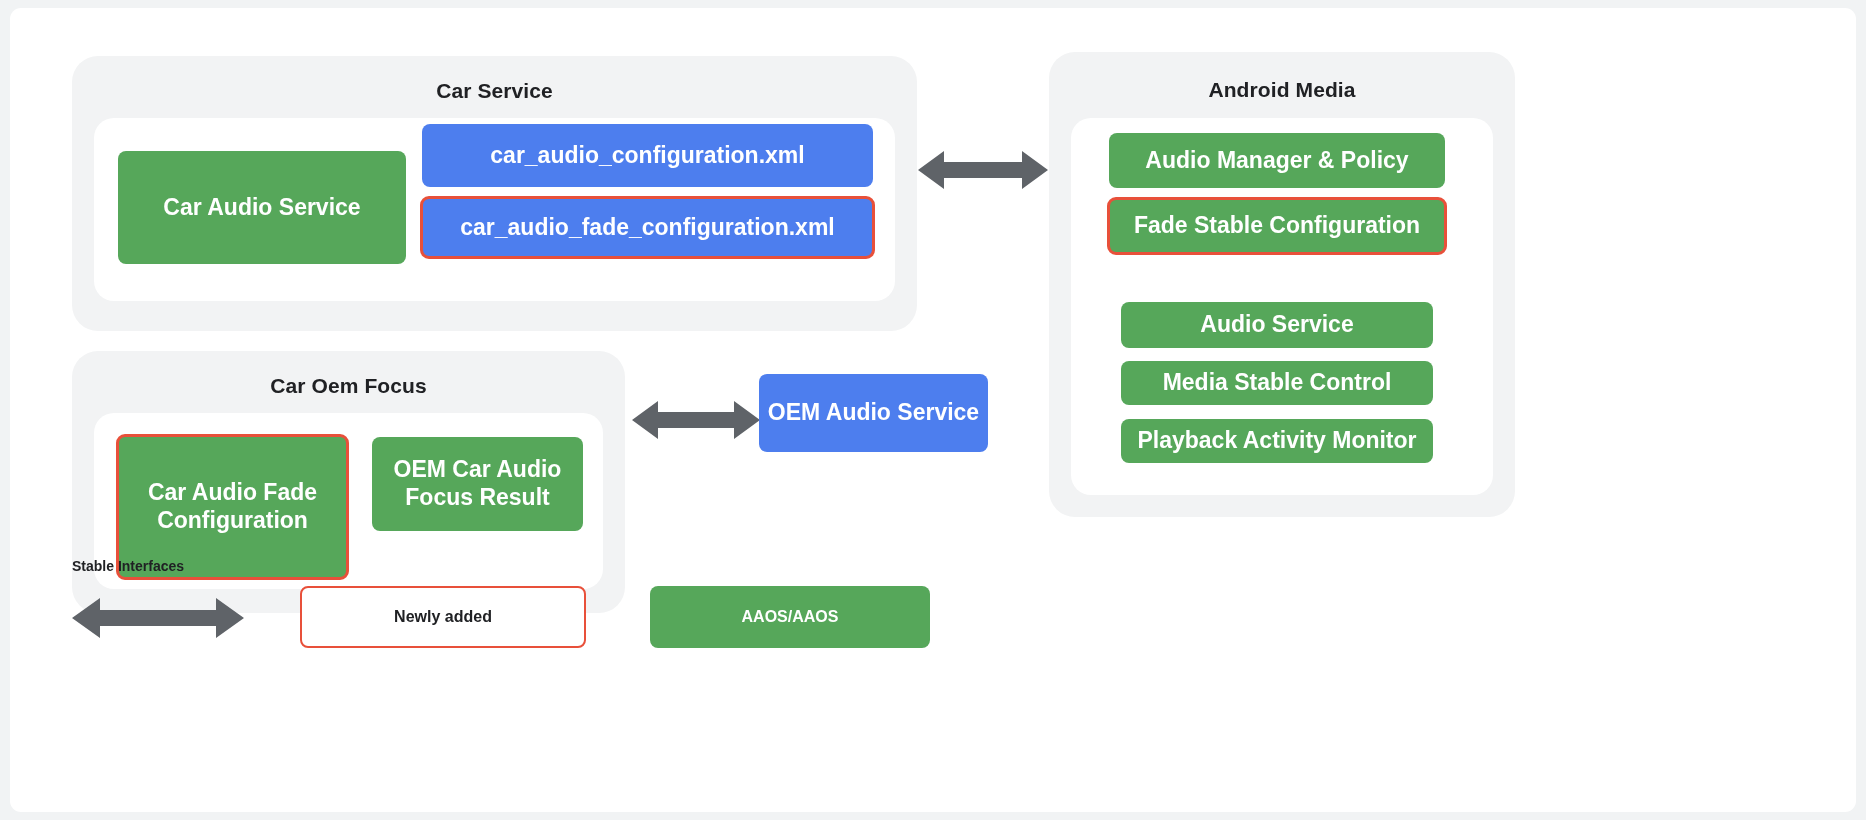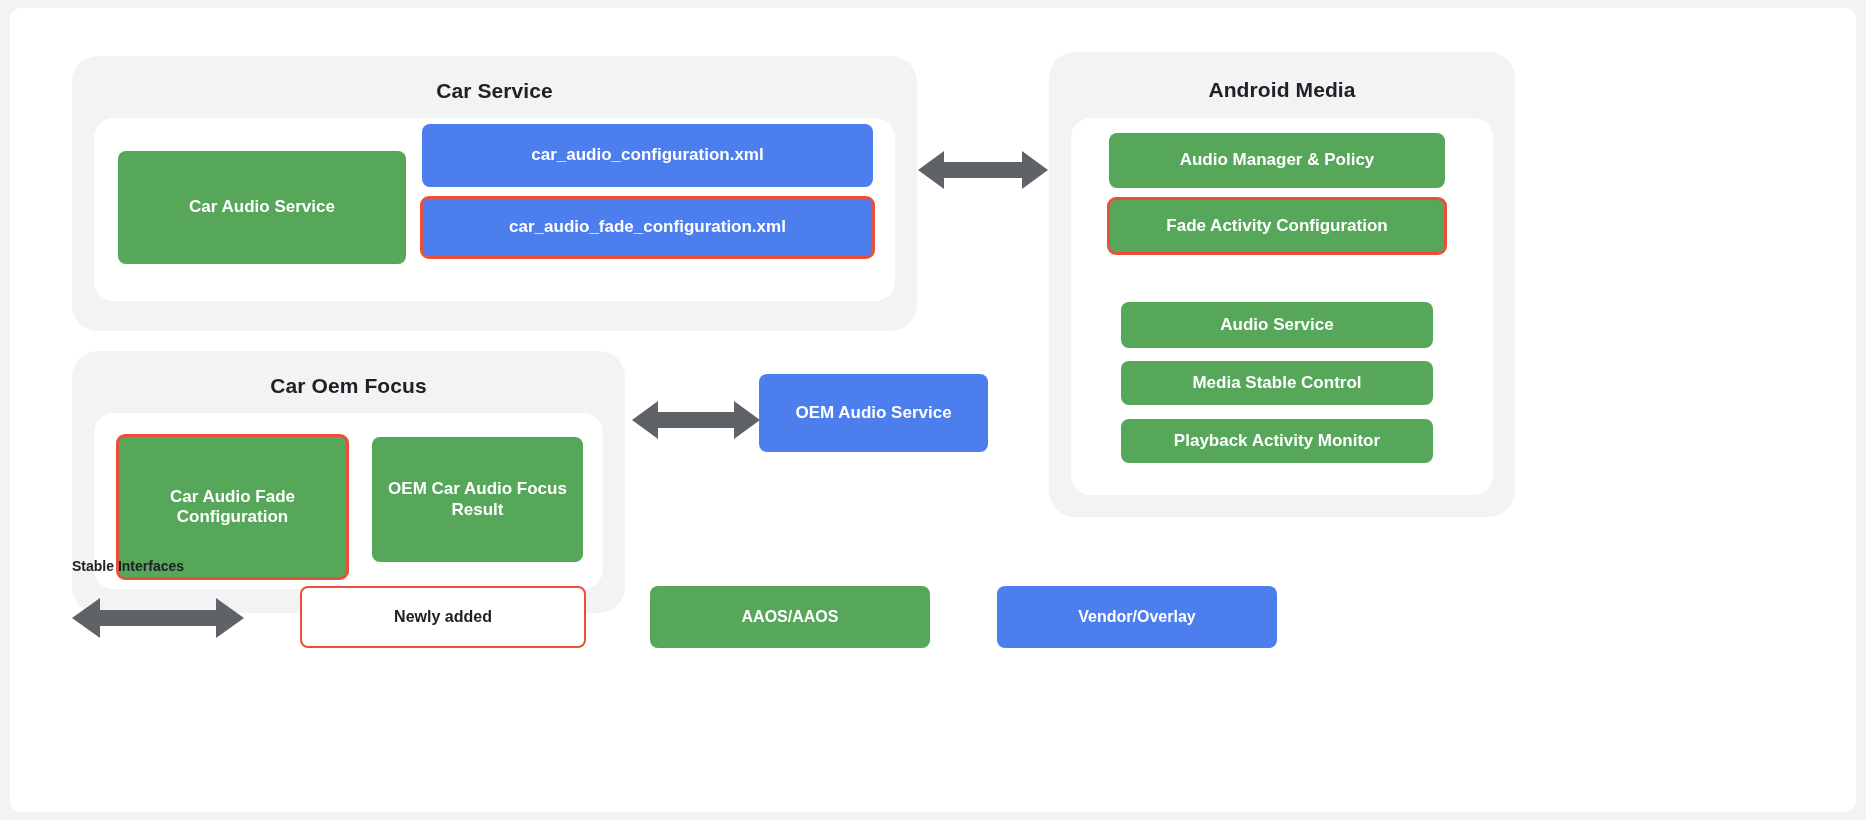--- a/index.html
+++ b/index.html
@@ -54,21 +54,21 @@
   
   .blk {
     position: absolute;
     box-sizing: border-box;
     display: flex;
     align-items: center;
     justify-content: center;
     text-align: center;
     border-radius: 8px;
     color: #ffffff;
-    font-size: 17px;
+    font-size: 23px;
     font-weight: 700;
     line-height: 1.2;
     padding: 2px 8px;
   }
   .green { background: #56a75a; }
   .blue  { background: #4d7eee; }
   .outlined { border: 3px solid #e8503a; border-radius: 9px; }
 
   
   .arrow {
@@ -133,21 +133,21 @@
     </div>
 
     <div class="group" style="left:62px; top:343px; width:553px; height:262px;">
       <div class="group-title" style="top:23px;">Car Oem Focus</div>
       <div class="inner" style="left:22px; top:62px; width:509px; height:176px;">
 
         <div class="blk green outlined" style="left:22px; top:21px; width:233px; height:146px;">
           <span>Car Audio Fade Configuration</span>
         </div>
 
-        <div class="blk green" style="left:278px; top:24px; width:211px; height:125px;">
+        <div class="blk green" style="left:278px; top:24px; width:211px; height:94px;">
           <span>OEM Car Audio Focus Result</span>
         </div>
       </div>
     </div>
 
     <div class="arrow" style="left:622px; top:390px; width:128px; height:44px;">
       <svg width="128" height="44" viewBox="0 0 128 44" aria-hidden="true">
         <path d="M0 22 L26 3 L26 14 L102 14 L102 3 L128 22 L102 41 L102 30 L26 30 L26 41 Z" fill="#5f6368"></path>
       </svg>
     </div>
@@ -158,21 +158,21 @@
 
     <div class="group" style="left:1039px; top:44px; width:466px; height:465px;">
       <div class="group-title" style="top:26px;">Android Media</div>
       <div class="inner" style="left:22px; top:66px; width:422px; height:377px;">
 
         <div class="blk green" style="left:38px; top:15px; width:336px; height:55px;">
           <span>Audio Manager &amp; Policy</span>
         </div>
 
         <div class="blk green outlined" style="left:36px; top:79px; width:340px; height:58px;">
-          <span>Fade Activity Configuration</span>
+          <span>Fade Stable Configuration</span>
         </div>
 
         <div class="blk green" style="left:50px; top:184px; width:312px; height:46px;">
           <span>Audio Service</span>
         </div>
 
         <div class="blk green" style="left:50px; top:243px; width:312px; height:44px;">
           <span>Media Stable Control</span>
         </div>
 
@@ -191,18 +191,15 @@
     </div>
 
     <div class="legend-box newly" style="left:290px; top:578px; width:286px; height:62px;">
       <span>Newly added</span>
     </div>
 
     <div class="legend-box green" style="left:640px; top:578px; width:280px; height:62px;">
       <span>AAOS/AAOS</span>
     </div>
 
-    <div class="legend-box blue" style="left:987px; top:578px; width:280px; height:62px;">
-      <span>Vendor/Overlay</span>
-    </div>
 
   </div>
 </div>
 
 </body></html>

